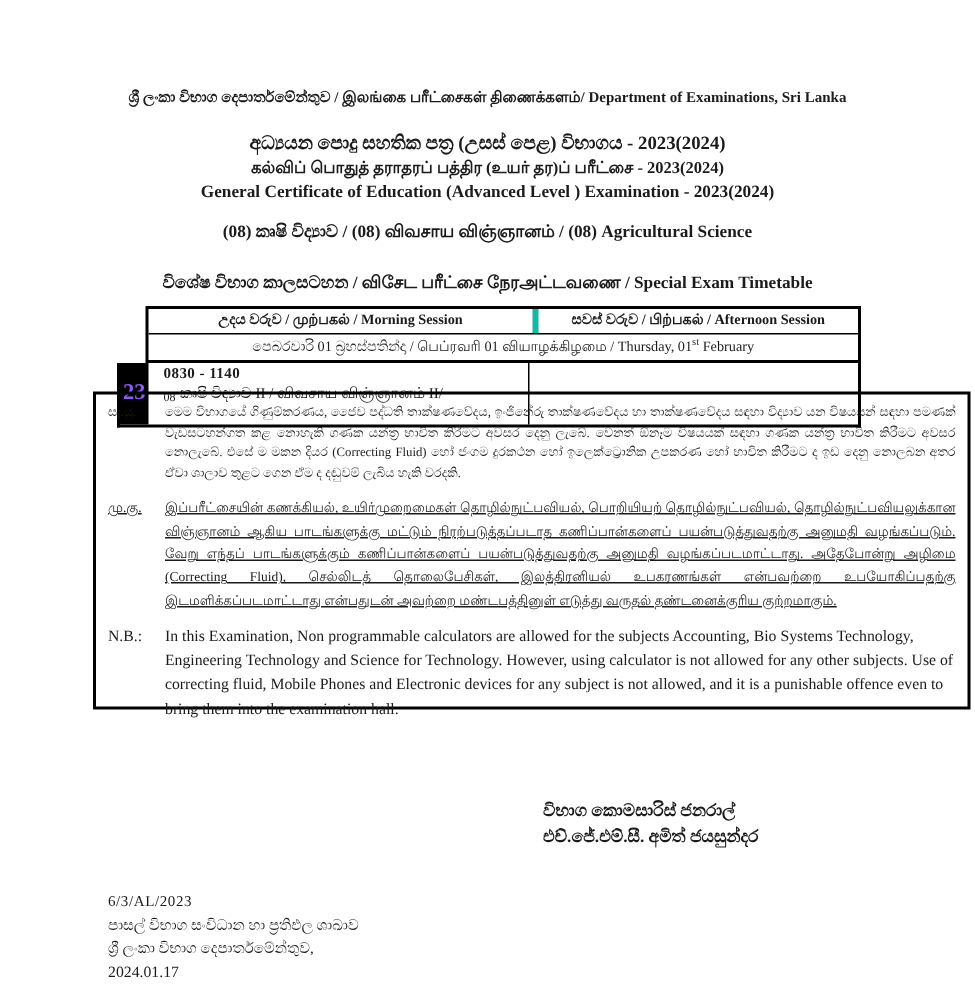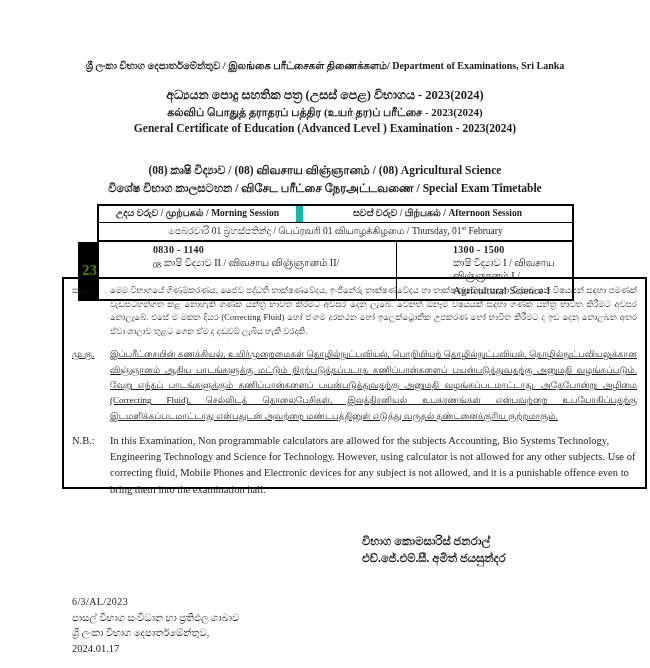--- a/index.html
+++ b/index.html
@@ -12,50 +12,50 @@
     overflow:hidden;
   }
   .abs { position:absolute; }
   .center { left:10px; width:630px; text-align:center; }
 
   
   .dept-line   { top:60px;  font-size:10px;   font-weight:bold; }
   .title-si    { top:88px;  font-size:12.5px; font-weight:bold; }
   .title-ta    { top:106px; font-size:11px;   font-weight:bold; }
   .title-en    { top:122px; font-size:11.5px; font-weight:bold; }
-  .subject-line{ top:164px; font-size:11.5px; font-weight:bold; }
+  .subject-line{ top:148px; font-size:11.5px; font-weight:bold; }
   .tt-line     { top:182px; font-size:11.5px; font-weight:bold; }
 
   
   .tt { left:78px; top:204px; width:496px; font-size:9.5px; }
   .tt-top { margin-left:19px; width:477px; border:2px solid #000; }
   .tt-sessions { display:flex; border-bottom:1px solid #000; }
   .tt-sess-cell { padding:2px 2px; text-align:center; font-size:9.5px; }
-  .tt-sess-cell.morning { width:204px; border-right:7px solid #14b8a6; }
+  .tt-sess-cell.morning { width:260px; border-right:4px solid #14b8a6; }
   .tt-sess-cell.afternoon { flex:1; }
   .tt-sess-cell b { font-size:9.5px; }
   .tt-date { text-align:center; padding:1px 2px 2px; font-size:9.5px; }
   .tt-date sup { font-size:7px; }
   .tt-main { display:flex; width:496px; border:2px solid #000; border-top:none; min-height:43px; }
   .tt-num {
-    width:19px; background:#000; color:#4d7c0f;
+    width:19px; background:#000; color:#8b5cf6;
     display:flex; align-items:center; justify-content:center;
     font-size:15px; font-weight:bold;font-family:Liberation Serif, serif;
   }
-  .tt-cell { padding:2px 6px 3px 10px;margin-left:44px; }
+  .tt-cell { padding:2px 6px 3px 10px; }
   .tt-cell.left  { width:254px; border-right:1px solid #000; }
   .tt-cell.right { flex:1; padding-left:12px; }
   .tt-time { font-weight:bold; font-size:10px; letter-spacing:.3px; }
   .tt-subj-native { font-size:10px; margin-top:2px; }
   .tt-subj-en { font-size:11px; margin-top:1px; }
   .subj-code { font-size:8px; vertical-align:-2px; margin-right:3px; }
 
   
   .notes {
-    left:62px; top:277px; width:585px; height:212px;
+    left:62px; top:261px; width:585px; height:212px;
     border:2px solid #000; padding:5px 8px 4px 6px;
   }
   .note-para { display:flex; margin-bottom:9px; }
   .note-label { width:40px; flex:0 0 40px; padding-left:2px; }
   .note-text { flex:1; }
   .note-si .note-label, .note-si .note-text { font-size:8.5px; line-height:1.6; }
   .note-ta .note-label, .note-ta .note-text { font-size:9px;  line-height:1.7;text-decoration:underline; }
   .note-en .note-label, .note-en .note-text { font-size:10.5px; line-height:1.55; }
   .note-si .note-text, .note-ta .note-text { text-align:justify; }
   .note-en { margin-bottom:0; }
@@ -93,25 +93,20 @@
     </div>
   </div>
   <div class="tt-main">
     <div class="tt-num">23</div>
     <div class="tt-cell left">
       <div class="tt-time">0830 - 1140</div>
       <div class="tt-subj-native">
         <span class="subj-code">08</span><span>කෘෂි විද්‍යාව II / விவசாய  விஞ்ஞானம்  II/</span>
       </div>
     </div>
-    <div class="tt-cell right">
-      <div class="tt-time">1300 - 1500</div>
-      <div class="tt-subj-native">කෘෂි විද්‍යාව I / விவசாய  விஞ்ஞானம்  I /</div>
-      <div class="tt-subj-en">Agricultural Science I</div>
-    </div>
   </div>
 </div>
 
 <div class="abs notes">
   <div class="note-para note-si">
     <div class="note-label">සැ.යු.</div>
     <div class="note-text">මෙම විභාගයේ ගිණුම්කරණය, ජෛව පද්ධති තාක්ෂණවේදය, ඉංජිනේරු තාක්ෂණවේදය හා තාක්ෂණවේදය සඳහා විද්‍යාව යන විෂයයන් සඳහා පමණක් වැඩසටහන්ගත කළ නොහැකි ගණක යන්ත්‍ර භාවිත කිරීමට අවසර දෙනු ලැබේ. වෙනත් ඕනෑම විෂයයක් සඳහා ගණක යන්ත්‍ර භාවිත කිරීමට අවසර නොලැබේ. එසේ ම මකන දියර (Correcting Fluid) හෝ ජංගම දුරකථන හෝ ඉලෙක්ට්‍රොනික උපකරණ හෝ භාවිත කිරීමට ද ඉඩ දෙනු නොලබන අතර ඒවා ශාලාව තුළට ගෙන ඒම ද දඬුවම් ලැබිය හැකි වරදකි.</div>
   </div>
   <div class="note-para note-ta">
     <div class="note-label">மு.கு.</div>

